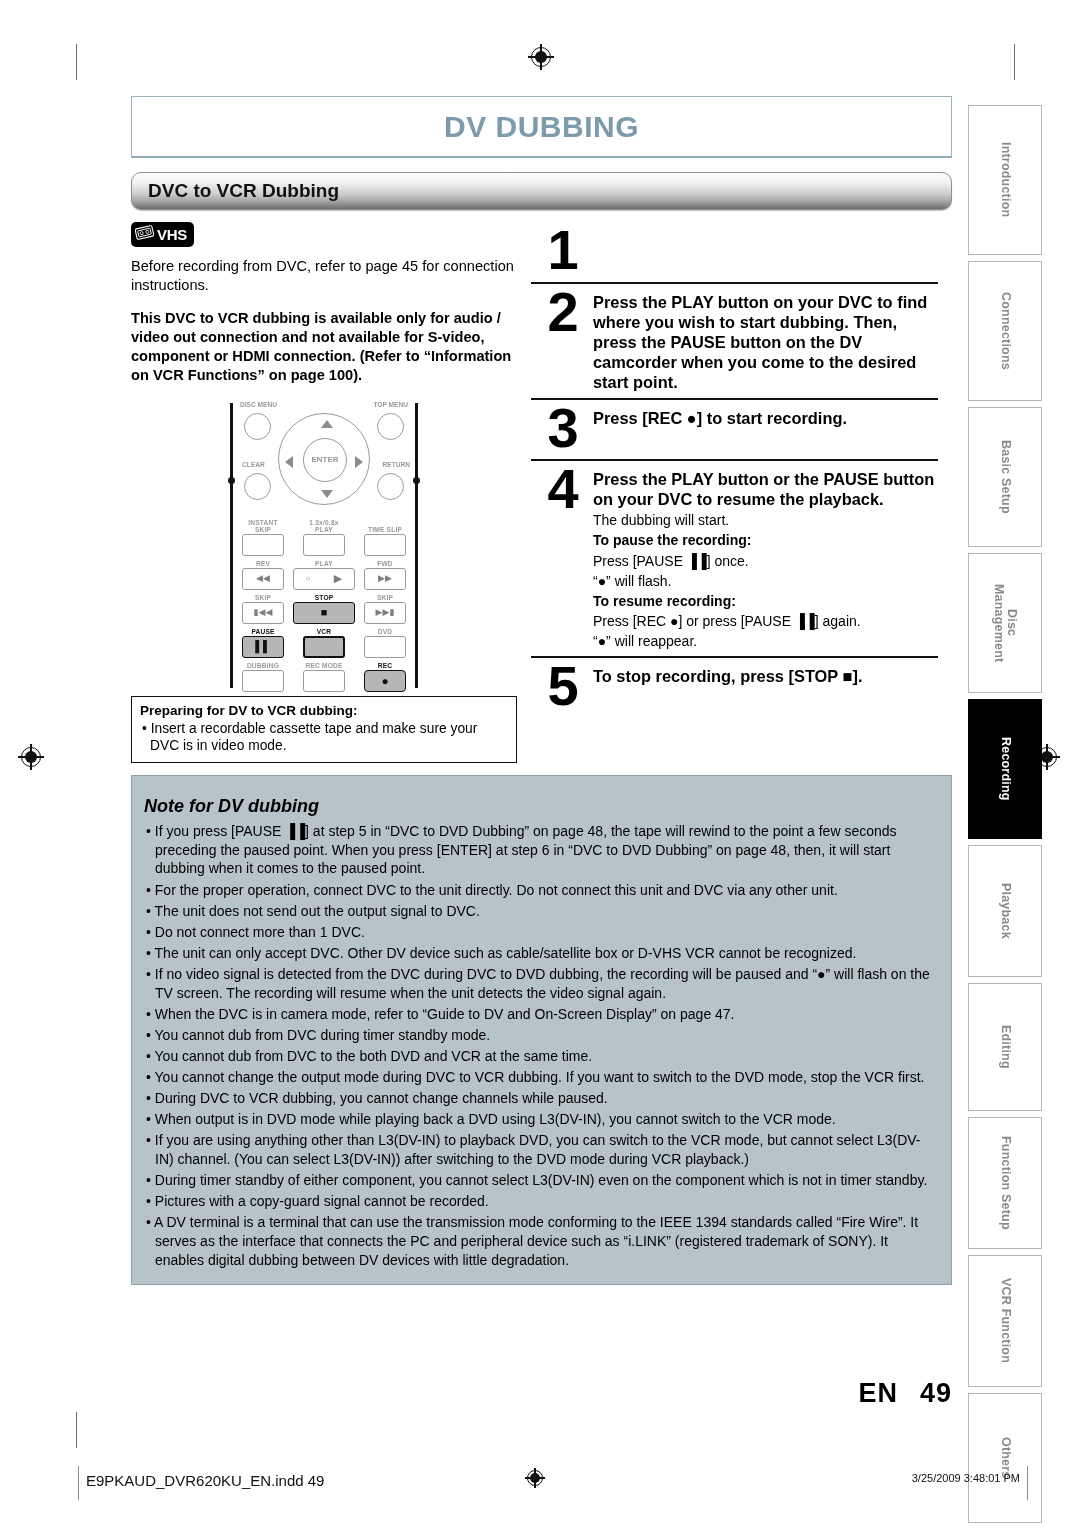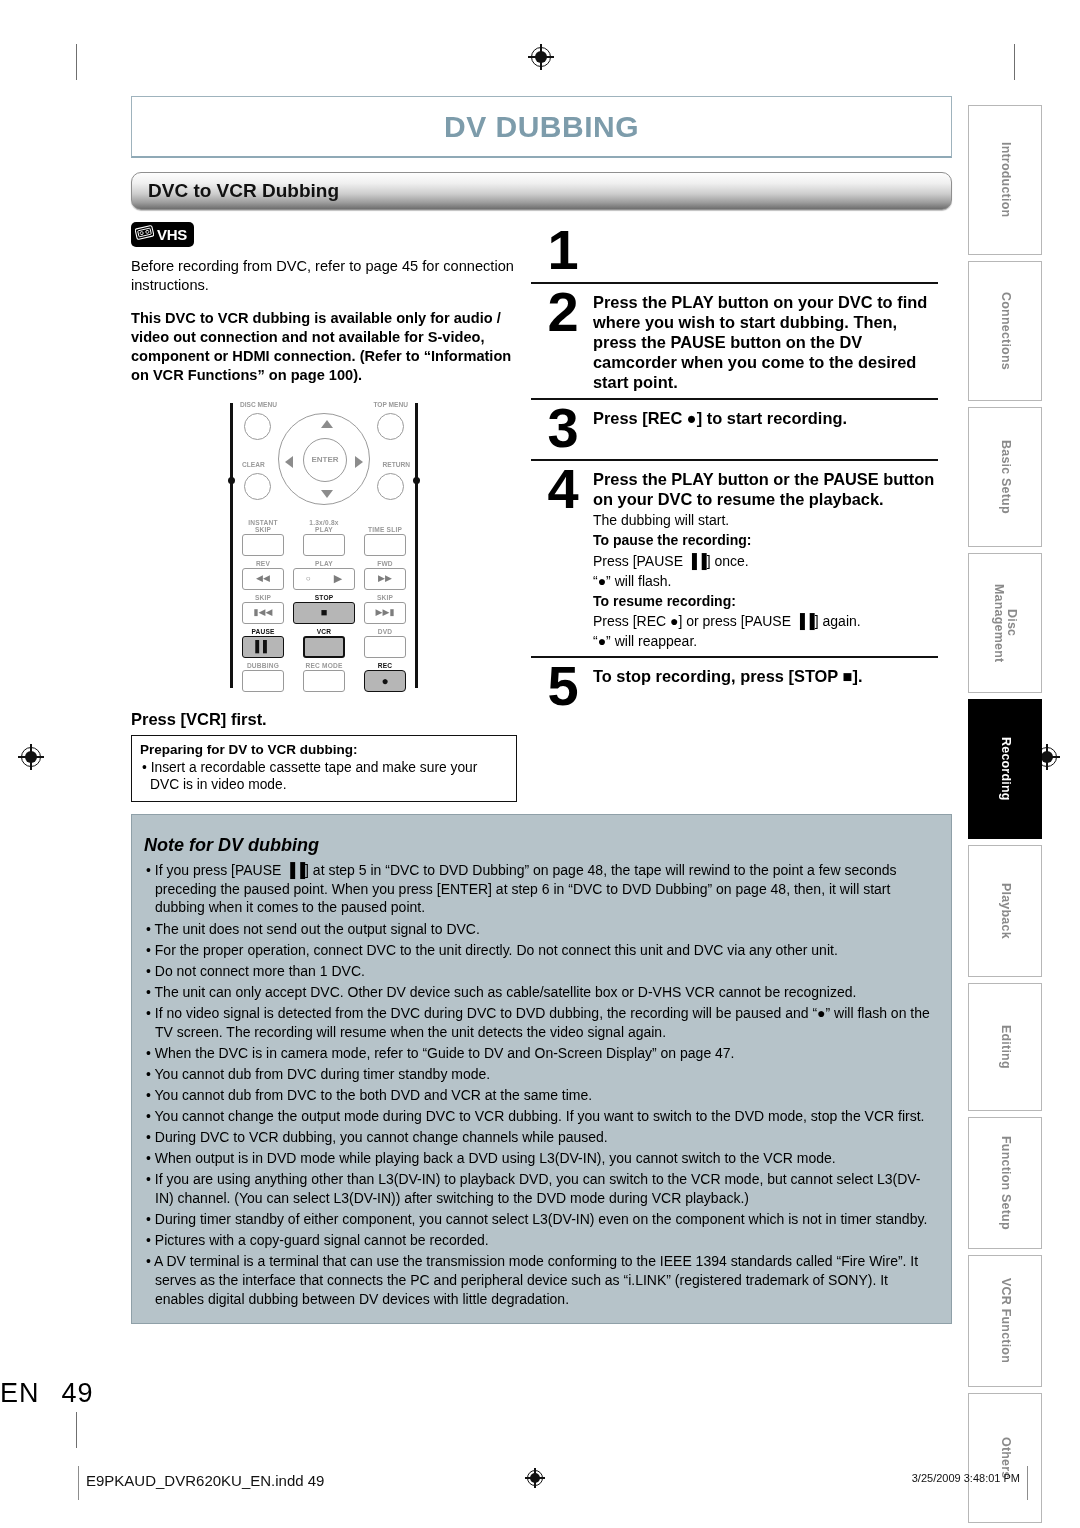--- a/index.html
+++ b/index.html
@@ -127,22 +127,22 @@
   
   .notebox {
     margin-top:12px; background:#b6c3c9; border:1.4px solid #8fa0a8;
     padding:20px 12px 12px 12px;
   }
   .notebox .nt { font-size:18px; font-weight:bold; font-style:italic; margin-bottom:5px; }
   .notebox ul { list-style:none; margin:0; padding:0; }
   .notebox li { font-size:14px; line-height:1.33; text-indent:-9px; padding-left:11px; margin-bottom:2.5px; }
 
   
-  .enrow { position:absolute; left:0; top:1378px; width:952px; 
-           font-size:27px; font-weight:normal; letter-spacing:1px; }
+  .enrow { position:absolute; left:0; top:1378px; width:952px; text-align:right;
+           font-size:27px; font-weight:bold; letter-spacing:1px;padding-left:31px; }
   .enrow .pg { margin-left:22px; }
 
   
   .tabs { position:absolute; left:968px; top:105px; width:74px; }
   .tab { position:relative; border:1px solid #b7b7b7; background:#fff; margin-bottom:6px;
          display:flex; align-items:center; justify-content:center; }
   .tab span {
      writing-mode:vertical-rl; font-size:12.5px; font-weight:bold; color:#8a8a8a;
      letter-spacing:0.2px; line-height:1.05; text-align:center;
   }
@@ -341,21 +341,20 @@
               <div class="cell">
                 <div class="lbl on">REC</div>
                 <div class="rbtn on key" style="border-radius:4px;">
                   <span class="gly on" style="font-size:12px;">●</span>
                 </div>
               </div>
             </div>
           </div>
         </div>
 
-        <div class="vcr-first">Press [VCR] first.</div>
 
         <div class="prep-box">
           <div class="h">Preparing for DV to VCR dubbing:</div>
           <div class="li">• Insert a recordable cassette tape and make sure your DVC is in video mode.</div>
         </div>
 
       </div>
 
       <div class="col-r">
 
@@ -398,22 +397,22 @@
           </div>
         </div>
 
       </div>
     </div>
 
     <div class="notebox">
       <div class="nt">Note for DV dubbing</div>
       <ul>
         <li>• If you press [PAUSE ▐▐] at step 5 in “DVC to DVD Dubbing” on page 48, the tape will rewind to the point a few seconds preceding the paused point. When you press [ENTER] at step 6 in “DVC to DVD Dubbing” on page 48, then, it will start dubbing when it comes to the paused point.</li>
+        <li>• For the proper operation, connect DVC to the unit directly. Do not connect this unit and DVC via any other unit.</li>
         <li>• The unit does not send out the output signal to DVC.</li>
-        <li>• For the proper operation, connect DVC to the unit directly. Do not connect this unit and DVC via any other unit.</li>
         <li>• Do not connect more than 1 DVC.</li>
         <li>• The unit can only accept DVC. Other DV device such as cable/satellite box or D-VHS VCR cannot be recognized.</li>
         <li>• If no video signal is detected from the DVC during DVC to DVD dubbing, the recording will be paused and “●” will flash on the TV screen. The recording will resume when the unit detects the video signal again.</li>
         <li>• When the DVC is in camera mode, refer to “Guide to DV and On-Screen Display” on page 47.</li>
         <li>• You cannot dub from DVC during timer standby mode.</li>
         <li>• You cannot dub from DVC to the both DVD and VCR at the same time.</li>
         <li>• You cannot change the output mode during DVC to VCR dubbing. If you want to switch to the DVD mode, stop the VCR first.</li>
         <li>• During DVC to VCR dubbing, you cannot change channels while paused.</li>
         <li>• When output is in DVD mode while playing back a DVD using L3(DV-IN), you cannot switch to the VCR mode.</li>
         <li>• If you are using anything other than L3(DV-IN) to playback DVD, you can switch to the VCR mode, but cannot select L3(DV-IN) channel. (You can select L3(DV-IN)) after switching to the DVD mode during VCR playback.)</li>

